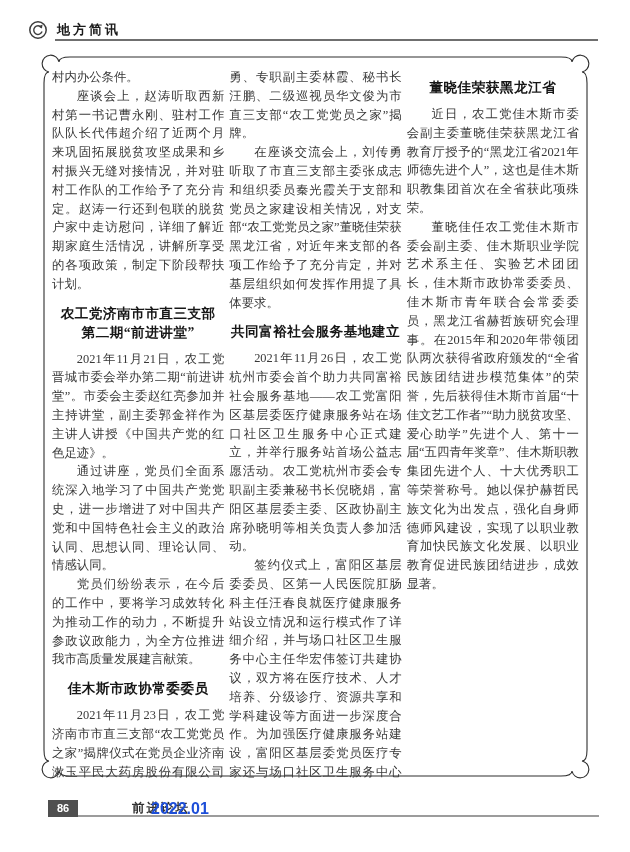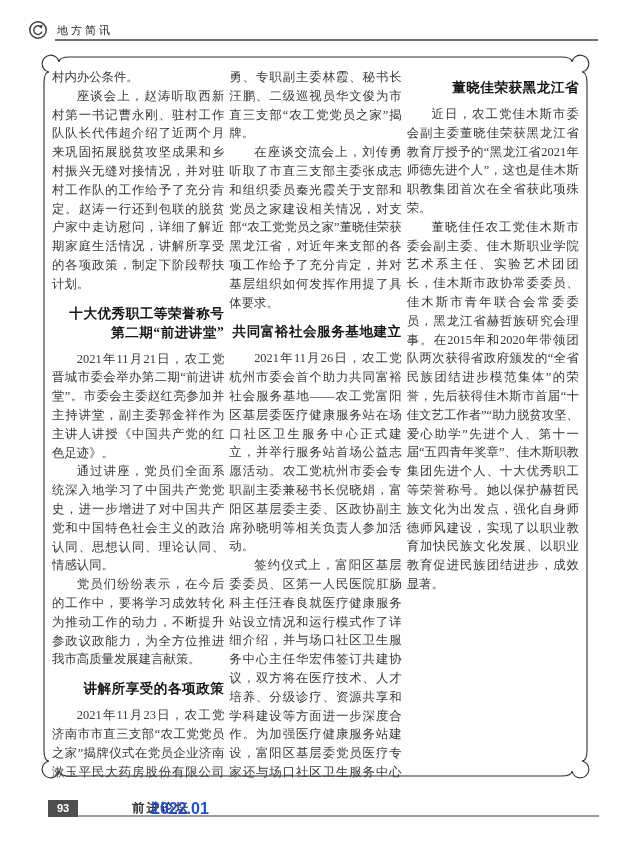--- a/index.html
+++ b/index.html
@@ -11,42 +11,42 @@
   html,body{margin:0;padding:0;}
   body{
     width:630px;height:852px;position:relative;background:#fff;
     font-family:"Liberation Serif","DejaVu Serif",serif;
     color:var(--text);overflow:hidden;
   }
   
   .hdr{position:absolute;left:28px;top:18px;height:24px;display:flex;align-items:center;}
   .hdr .icon{width:20px;height:20px;display:inline-block;}
   .hdr .title{
-    margin-left:9px;font-weight:normal;font-size:11px;letter-spacing:3px;
+    margin-left:9px;font-weight:bold;font-size:13px;letter-spacing:3px;
     color:#1a1a1a;font-family:"Liberation Sans","DejaVu Sans",sans-serif;
   }
   .hdr-rule{position:absolute;left:55px;top:39px;width:543px;height:2px;background:var(--header-rule);}
   
   .frame{position:absolute;left:0;top:0;pointer-events:none;}
   
   .content{
     position:absolute;left:52px;top:68px;width:527px;height:712px;
     display:grid;grid-template-columns:repeat(3,1fr);column-gap:5px;
   }
   .col{overflow:hidden;}
   .col p{
     margin:0;font-size:12.4px;line-height:18.8px;text-align:justify;
     text-indent:2em;color:var(--text);
   }
   .col p.cont{text-indent:0;}
   .col h3{
     margin:10px 0 8px;font-size:13.6px;line-height:19px;font-weight:bold;
     text-align:center;color:var(--heading);letter-spacing:.5px;
   }
-  .col h3 span{display:block;text-align:right;}
+  .col h3 span{display:block;}
   
   .ftr-rule{position:absolute;left:48px;top:815px;width:551px;height:2px;background:var(--footer-rule);}
   .badge{
     position:absolute;left:48px;top:800px;width:30px;height:17px;
     background:var(--badge-bg);color:var(--badge-text);
     font-family:"Liberation Sans","DejaVu Sans",sans-serif;
     font-size:11px;font-weight:bold;text-align:center;line-height:17px;
   }
   .mag{
     position:absolute;left:88px;top:800px;font-weight:bold;font-size:12.5px;
@@ -81,28 +81,28 @@
   </span>
   <span class="title">地方简讯</span>
 </div>
 <div class="hdr-rule"></div>
 
 <div class="content">
   <div class="col">
       <p class="cont">村内办公条件。</p>
       <p>座谈会上，赵涛听取西新村第一书记曹永刚、驻村工作队队长代伟超介绍了近两个月来巩固拓展脱贫攻坚成果和乡村振兴无缝对接情况，并对驻村工作队的工作给予了充分肯定。赵涛一行还到包联的脱贫户家中走访慰问，详细了解近期家庭生活情况，讲解所享受的各项政策，制定下阶段帮扶计划。</p>
       <h3>
-        <span>十大优秀职工等荣誉称号</span>
+        <span>农工党济南市市直三支部</span>
         <span>第二期“前进讲堂”</span>
       </h3>
       <p>2021年11月21日，农工党晋城市委会举办第二期“前进讲堂”。市委会主委赵红亮参加并主持讲堂，副主委郭金祥作为主讲人讲授《中国共产党的红色足迹》。</p>
       <p>通过讲座，党员们全面系统深入地学习了中国共产党党史，进一步增进了对中国共产党和中国特色社会主义的政治认同、思想认同、理论认同、情感认同。</p>
       <p>党员们纷纷表示，在今后的工作中，要将学习成效转化为推动工作的动力，不断提升参政议政能力，为全方位推进我市高质量发展建言献策。</p>
       <h3>
-        <span>讲解所享受的各项政策</span>
+        <span>佳木斯市政协常委委员</span>
       </h3>
       <p>2021年11月23日，农工党济南市市直三支部“农工党党员之家”揭牌仪式在党员企业济南漱玉平民大药房股份有限公司举行。农工党济南市委会主委刘传</p>
     </div>
   <div class="col">
       <p class="cont">勇、专职副主委林霞、秘书长汪鹏、二级巡视员华文俊为市直三支部“农工党党员之家”揭牌。</p>
       <p>在座谈交流会上，刘传勇听取了市直三支部主委张成志和组织委员秦光霞关于支部和党员之家建设相关情况，对支部“农工党党员之家”董晓佳荣获黑龙江省，对近年来支部的各项工作给予了充分肯定，并对基层组织如何发挥作用提了具体要求。</p>
       <h3>
         <span>共同富裕社会服务基地建立</span>
       </h3>
       <p>2021年11月26日，农工党杭州市委会首个助力共同富裕社会服务基地——农工党富阳区基层委医疗健康服务站在场口社区卫生服务中心正式建立，并举行服务站首场公益志愿活动。农工党杭州市委会专职副主委兼秘书长倪晓娟，富阳区基层委主委、区政协副主席孙晓明等相关负责人参加活动。</p>
@@ -111,15 +111,15 @@
   <div class="col">
       <h3>
         <span>董晓佳荣获黑龙江省</span>
       </h3>
       <p>近日，农工党佳木斯市委会副主委董晓佳荣获黑龙江省教育厅授予的“黑龙江省2021年师德先进个人”，这也是佳木斯职教集团首次在全省获此项殊荣。</p>
       <p>董晓佳任农工党佳木斯市委会副主委、佳木斯职业学院艺术系主任、实验艺术团团长，佳木斯市政协常委委员、佳木斯市青年联合会常委委员，黑龙江省赫哲族研究会理事。在2015年和2020年带领团队两次获得省政府颁发的“全省民族团结进步模范集体”的荣誉，先后获得佳木斯市首届“十佳文艺工作者”“助力脱贫攻坚、爱心助学”先进个人、第十一届“五四青年奖章”、佳木斯职教集团先进个人、十大优秀职工等荣誉称号。她以保护赫哲民族文化为出发点，强化自身师德师风建设，实现了以职业教育加快民族文化发展、以职业教育促进民族团结进步，成效显著。</p>
     </div>
 </div>
 
 <div class="ftr-rule"></div>
-<div class="badge">93</div>
+<div class="badge">86</div>
 <div class="mag">前进论坛</div>
 <div class="issue">2022.01</div>
 
 </body></html>

